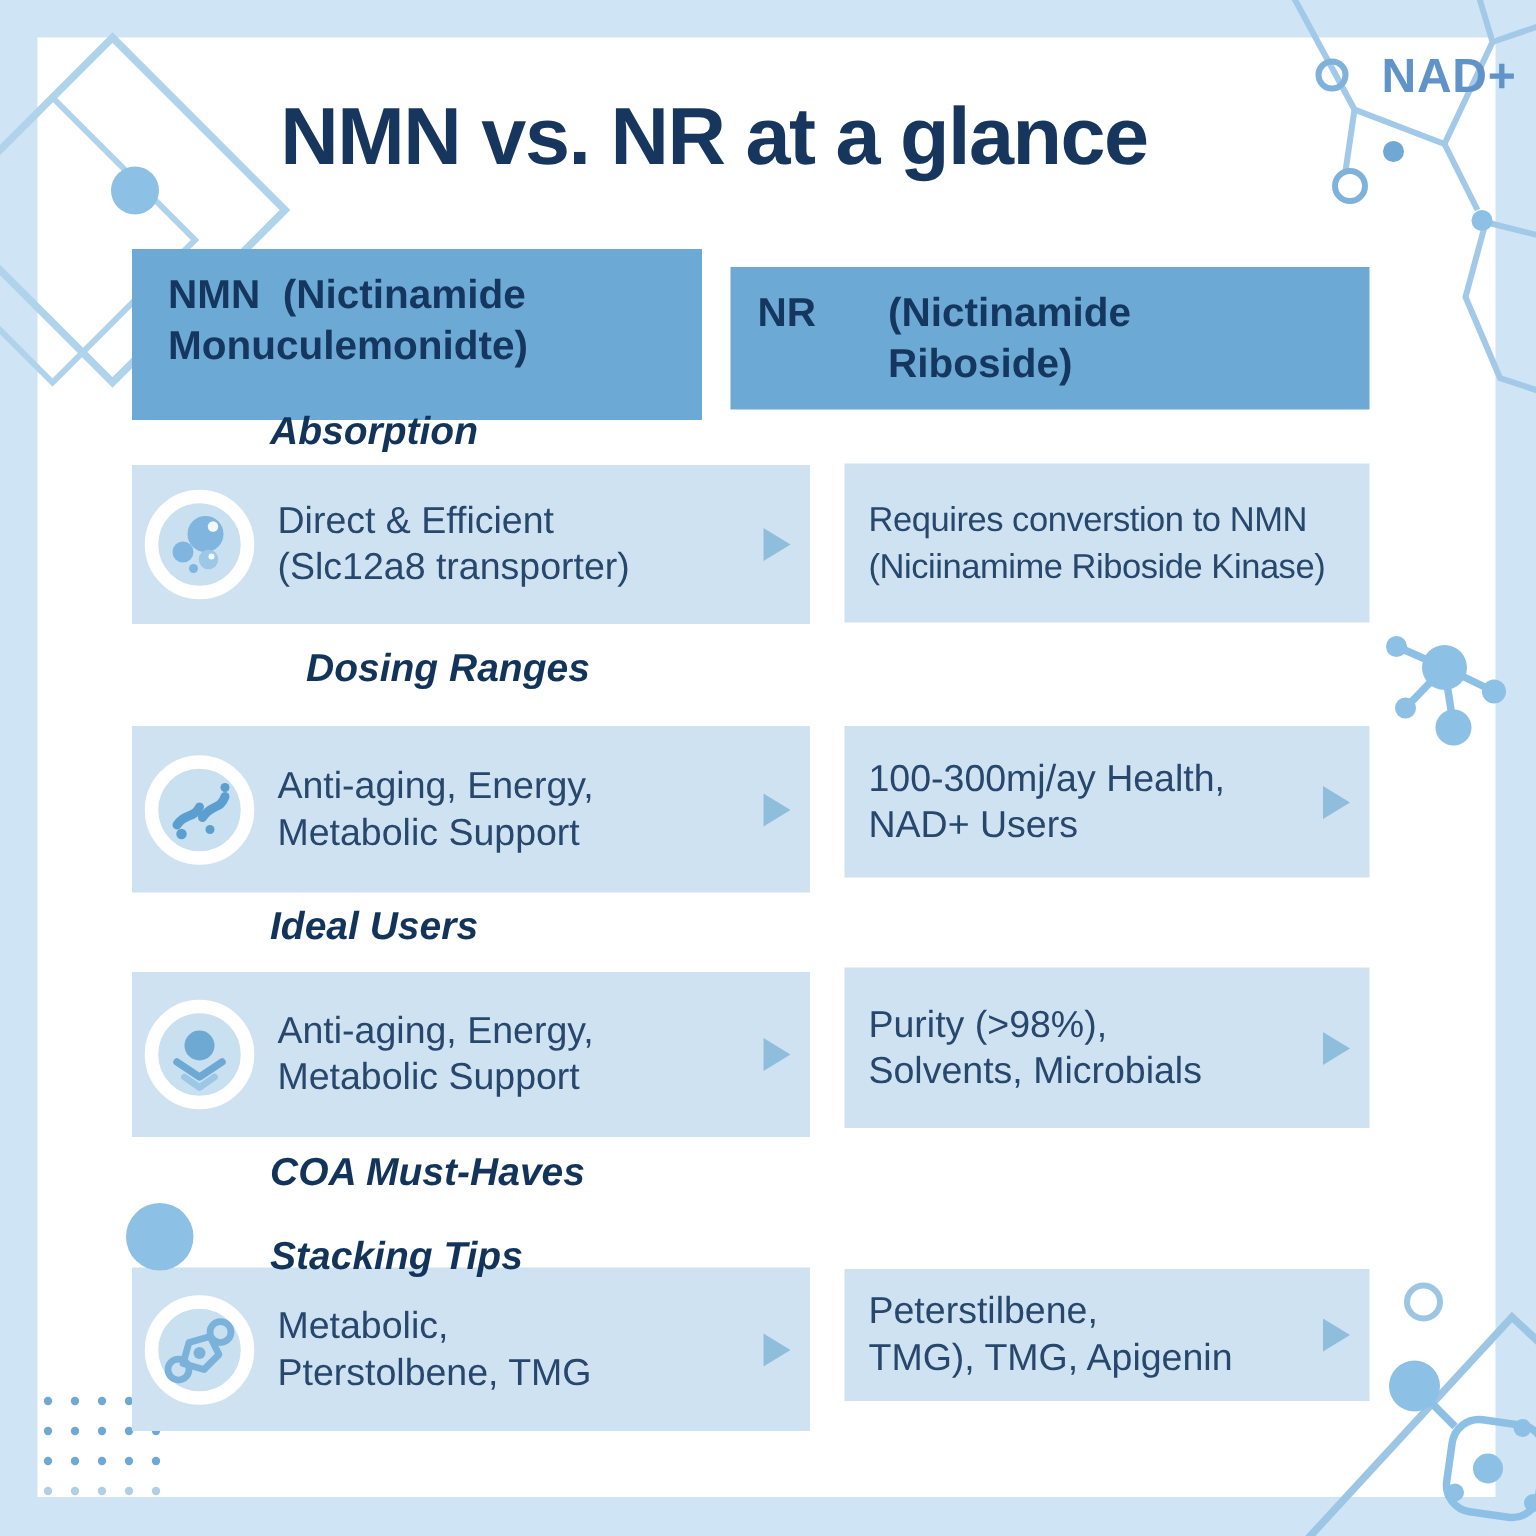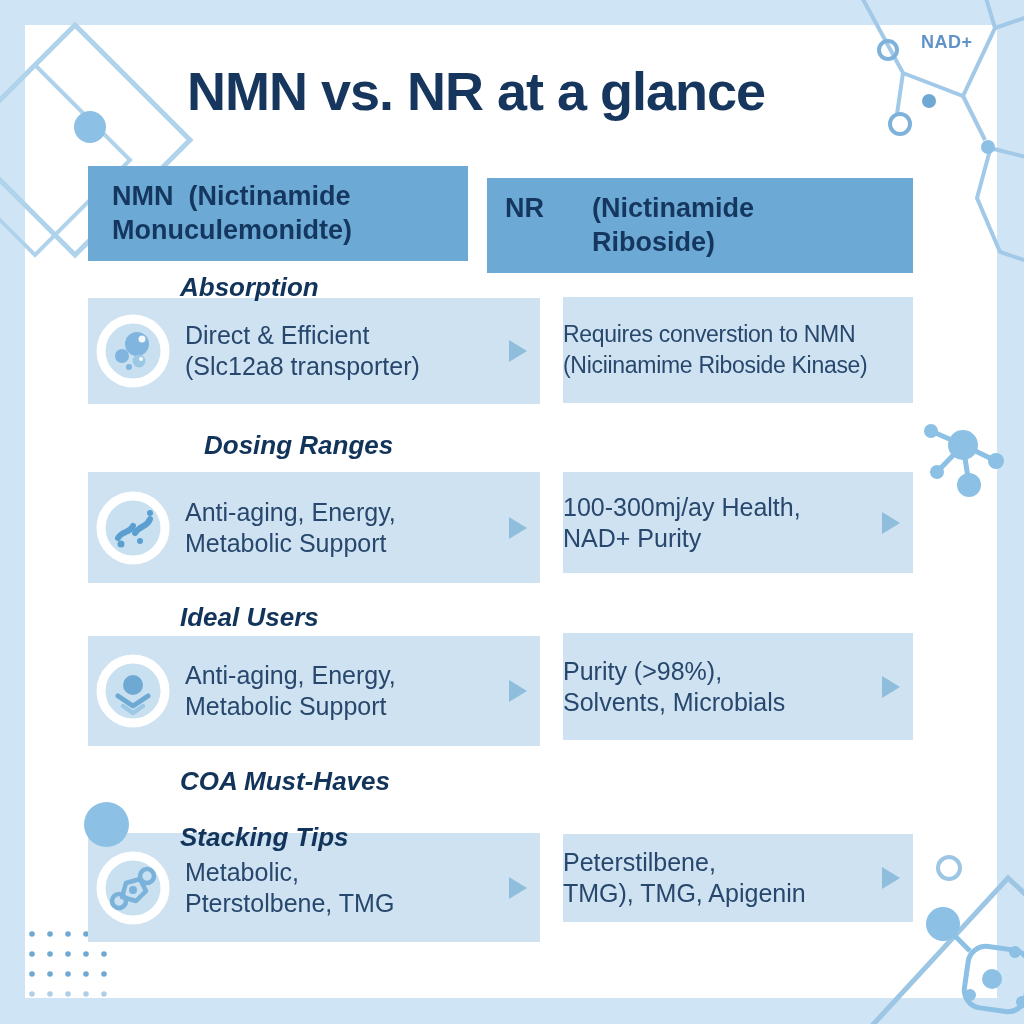--- a/index.html
+++ b/index.html
@@ -9,49 +9,49 @@
     font-family:"Liberation Sans", sans-serif;
   }
   .canvas { position:absolute; left:25px; top:25px; width:972px; height:973px; background:#ffffff; z-index:0; }
   .decor-svg { position:absolute; left:0; top:0; width:1024px; height:1024px; z-index:1; pointer-events:none; }
 
   .title {
     position:absolute; top:60px; left:0; width:952px; text-align:center;
     font-size:54px; font-weight:bold; color:#16365e; letter-spacing:-1px; z-index:2;
   }
   .nad-label {
-    position:absolute; left:921px; top:32px; font-size:18px; font-weight:bold;
+    position:absolute; left:921px; top:32px; font-size:32px; font-weight:bold;
     color:#6093c8; z-index:2; letter-spacing:0.5px;
   }
 
   .hdr {
     position:absolute; background:#6caad5; color:#15375f; font-weight:bold;
     font-size:27px; line-height:34px; box-sizing:border-box; z-index:2;
   }
   .hdr-line { white-space:pre-wrap; }
-  .hdr-nmn { left:88px; top:166px; width:380px; height:95px; padding:13px 16px 0 24px; }
+  .hdr-nmn { left:88px; top:166px; width:380px; height:114px; padding:13px 16px 0 24px; }
   .hdr-nr  { left:487px; top:166px; width:426px; height:95px; padding:13px 0 0 18px; display:flex;margin-top:12px; }
   .hdr-nr .abbr { width:87px; flex:0 0 auto; }
 
   .sec-heading {
     position:absolute; left:180px; font-size:26px; font-weight:bold;
     color:#12345a; z-index:4; line-height:30px;font-style:italic;
   }
   #h-abs { top:272px; } #h-dos { top:430px;margin-left:24px; } #h-usr { top:602px; }
   #h-coa { top:766px; } #h-stk { top:822px; }
 
   .card {
     position:absolute; background:#cfe2f1; display:flex; align-items:center;
-    box-sizing:border-box; z-index:2;
+    box-sizing:border-box; z-index:2;margin-top:12px;
   }
   .card .txt { font-size:25px; color:#27476d; line-height:31px; }
   .card .txt div { white-space:nowrap; }
   .lcard .icon-wrap { width:74px; height:74px; margin-left:8px; flex:0 0 auto; }
   .lcard .txt { margin-left:15px; }
-  .rcard { padding-left:0; }
+  .rcard { padding-left:16px; }
   .rcard.small .txt { font-size:23px; letter-spacing:-0.3px; }
   .arrow {
     position:absolute; right:13px; top:50%; transform:translateY(-50%);
     width:0; height:0; border-left:18px solid #8fbedd;
     border-top:11px solid transparent; border-bottom:11px solid transparent;
   }
   #card-abs-l { left:88px;  top:298px; width:452px; height:106px; }
   #card-abs-r { left:563px; top:297px; width:350px; height:106px; }
   #card-dos-l { left:88px;  top:472px; width:452px; height:111px; }
   #card-dos-r { left:563px; top:472px; width:350px; height:101px; }
@@ -201,21 +201,21 @@
   </div>
   <div class="txt">
     <div>Anti-aging, Energy,</div>
     <div>Metabolic Support</div>
   </div>
   <div class="arrow"></div>
 </div>
 <div class="card rcard" id="card-dos-r">
   <div class="txt">
     <div>100-300mj/ay Health,</div>
-    <div>NAD+ Purity</div>
+    <div>NAD+ Users</div>
   </div>
   <div class="arrow"></div>
 </div>
 
 <div class="card lcard" id="card-usr-l">
   <div class="icon-wrap">
     <svg viewBox="0 0 74 74" width="74" height="74">
       <circle cx="37" cy="37" r="32" fill="#c9e0f1" stroke="#ffffff" stroke-width="9"></circle>
       <circle cx="37" cy="31" r="10" fill="#6ea9d4"></circle>
       <path d="M 22,42 L 37,52 L 52,42" fill="none" stroke="#6ea9d4" stroke-width="5" stroke-linecap="round" stroke-linejoin="round"></path>

